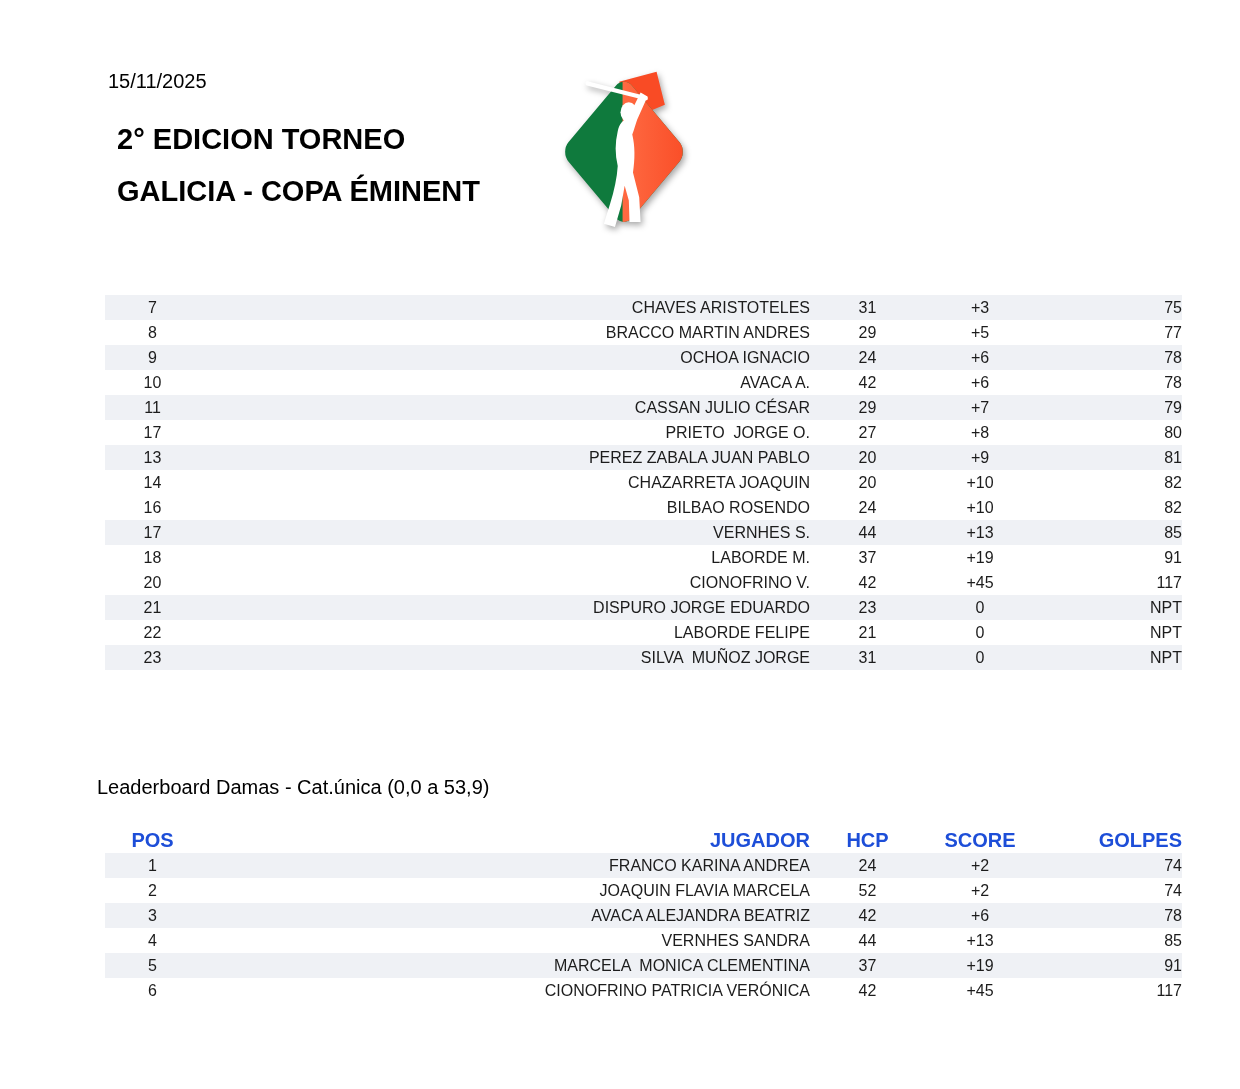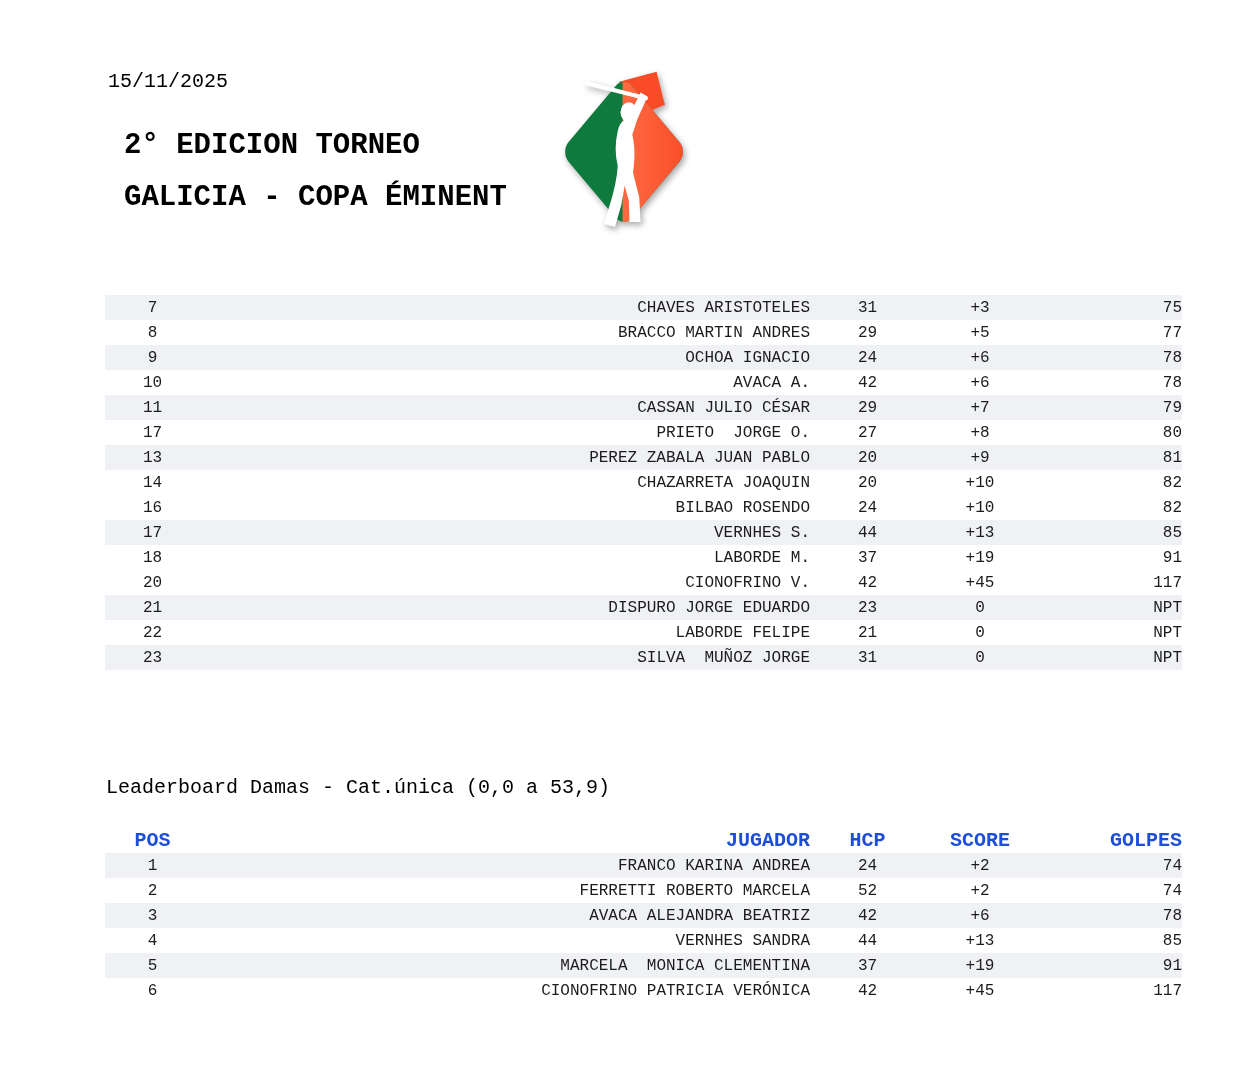--- a/index.html
+++ b/index.html
@@ -1,25 +1,25 @@
 <!DOCTYPE html>
 <html style="--row-alt: #eff1f5;"><head>
 <meta charset="utf-8">
 <style>
   html,body { margin:0; padding:0; background:#ffffff; }
   .page {
     position:relative; width:1240px; height:1089px; background:#ffffff;
-    font-family:Liberation Mono, monospace; color:#1c1c1c; overflow:hidden;
+    font-family:Liberation Sans, sans-serif; color:#1c1c1c; overflow:hidden;
   }
   .date {
     position:absolute; left:108px; top:70px;
     font-size:20px; color:#000;
   }
   .title {
-    position:absolute; left:106px; top:102px; width:400px; margin:18px;
+    position:absolute; left:106px; top:102px; width:400px; margin:11px;
     font-size:29px; font-weight:bold; line-height:52px; color:#000;
   }
   .logo { position:absolute; left:538px; top:56px; width:165px; height:195px; }
   .logo svg { filter:drop-shadow(2px 3px 3px rgba(0,0,0,0.35)); }
 
   table.lb {
     position:absolute; left:105px; border-collapse:collapse; table-layout:fixed;
     width:1052px; font-size:16px;
   }
   table.lb#men-table   { top:295px; }
@@ -27,21 +27,21 @@
   table.lb td, table.lb th { height:25px; padding:0; vertical-align:middle; }
   table.lb tr.alt td { background:var(--row-alt, #eff1f5); }
   .c-pos   { width:95px;  text-align:center; }
   .c-jug   { width:585px; text-align:right; padding-left:25px !important; white-space:pre-wrap; }
   .c-hcp   { width:115px; text-align:center; }
   .c-score { width:110px; text-align:center; }
   .c-gol   { width:147px; text-align:right; }
   table.lb thead th { font-weight:bold; color:#1d4ed8; font-size:20px; }
 
   .section-title {
-    position:absolute; left:106px; top:776px;
+    position:absolute; left:97px; top:776px;
     font-size:20px; color:#000;
   }
 </style>
 </head>
 <body>
 
 <div class="page">
 
   <div class="date">15/11/2025</div>
 
@@ -209,21 +209,21 @@
     <tbody>
         <tr class="alt">
           <td class="c-pos">1</td>
           <td class="c-jug">FRANCO KARINA ANDREA</td>
           <td class="c-hcp">24</td>
           <td class="c-score">+2</td>
           <td class="c-gol">74</td>
         </tr>
         <tr>
           <td class="c-pos">2</td>
-          <td class="c-jug">FERRETTI ROBERTO MARCELA</td>
+          <td class="c-jug">JOAQUIN FLAVIA MARCELA</td>
           <td class="c-hcp">52</td>
           <td class="c-score">+2</td>
           <td class="c-gol">74</td>
         </tr>
         <tr class="alt">
           <td class="c-pos">3</td>
           <td class="c-jug">AVACA ALEJANDRA BEATRIZ</td>
           <td class="c-hcp">42</td>
           <td class="c-score">+6</td>
           <td class="c-gol">78</td>

